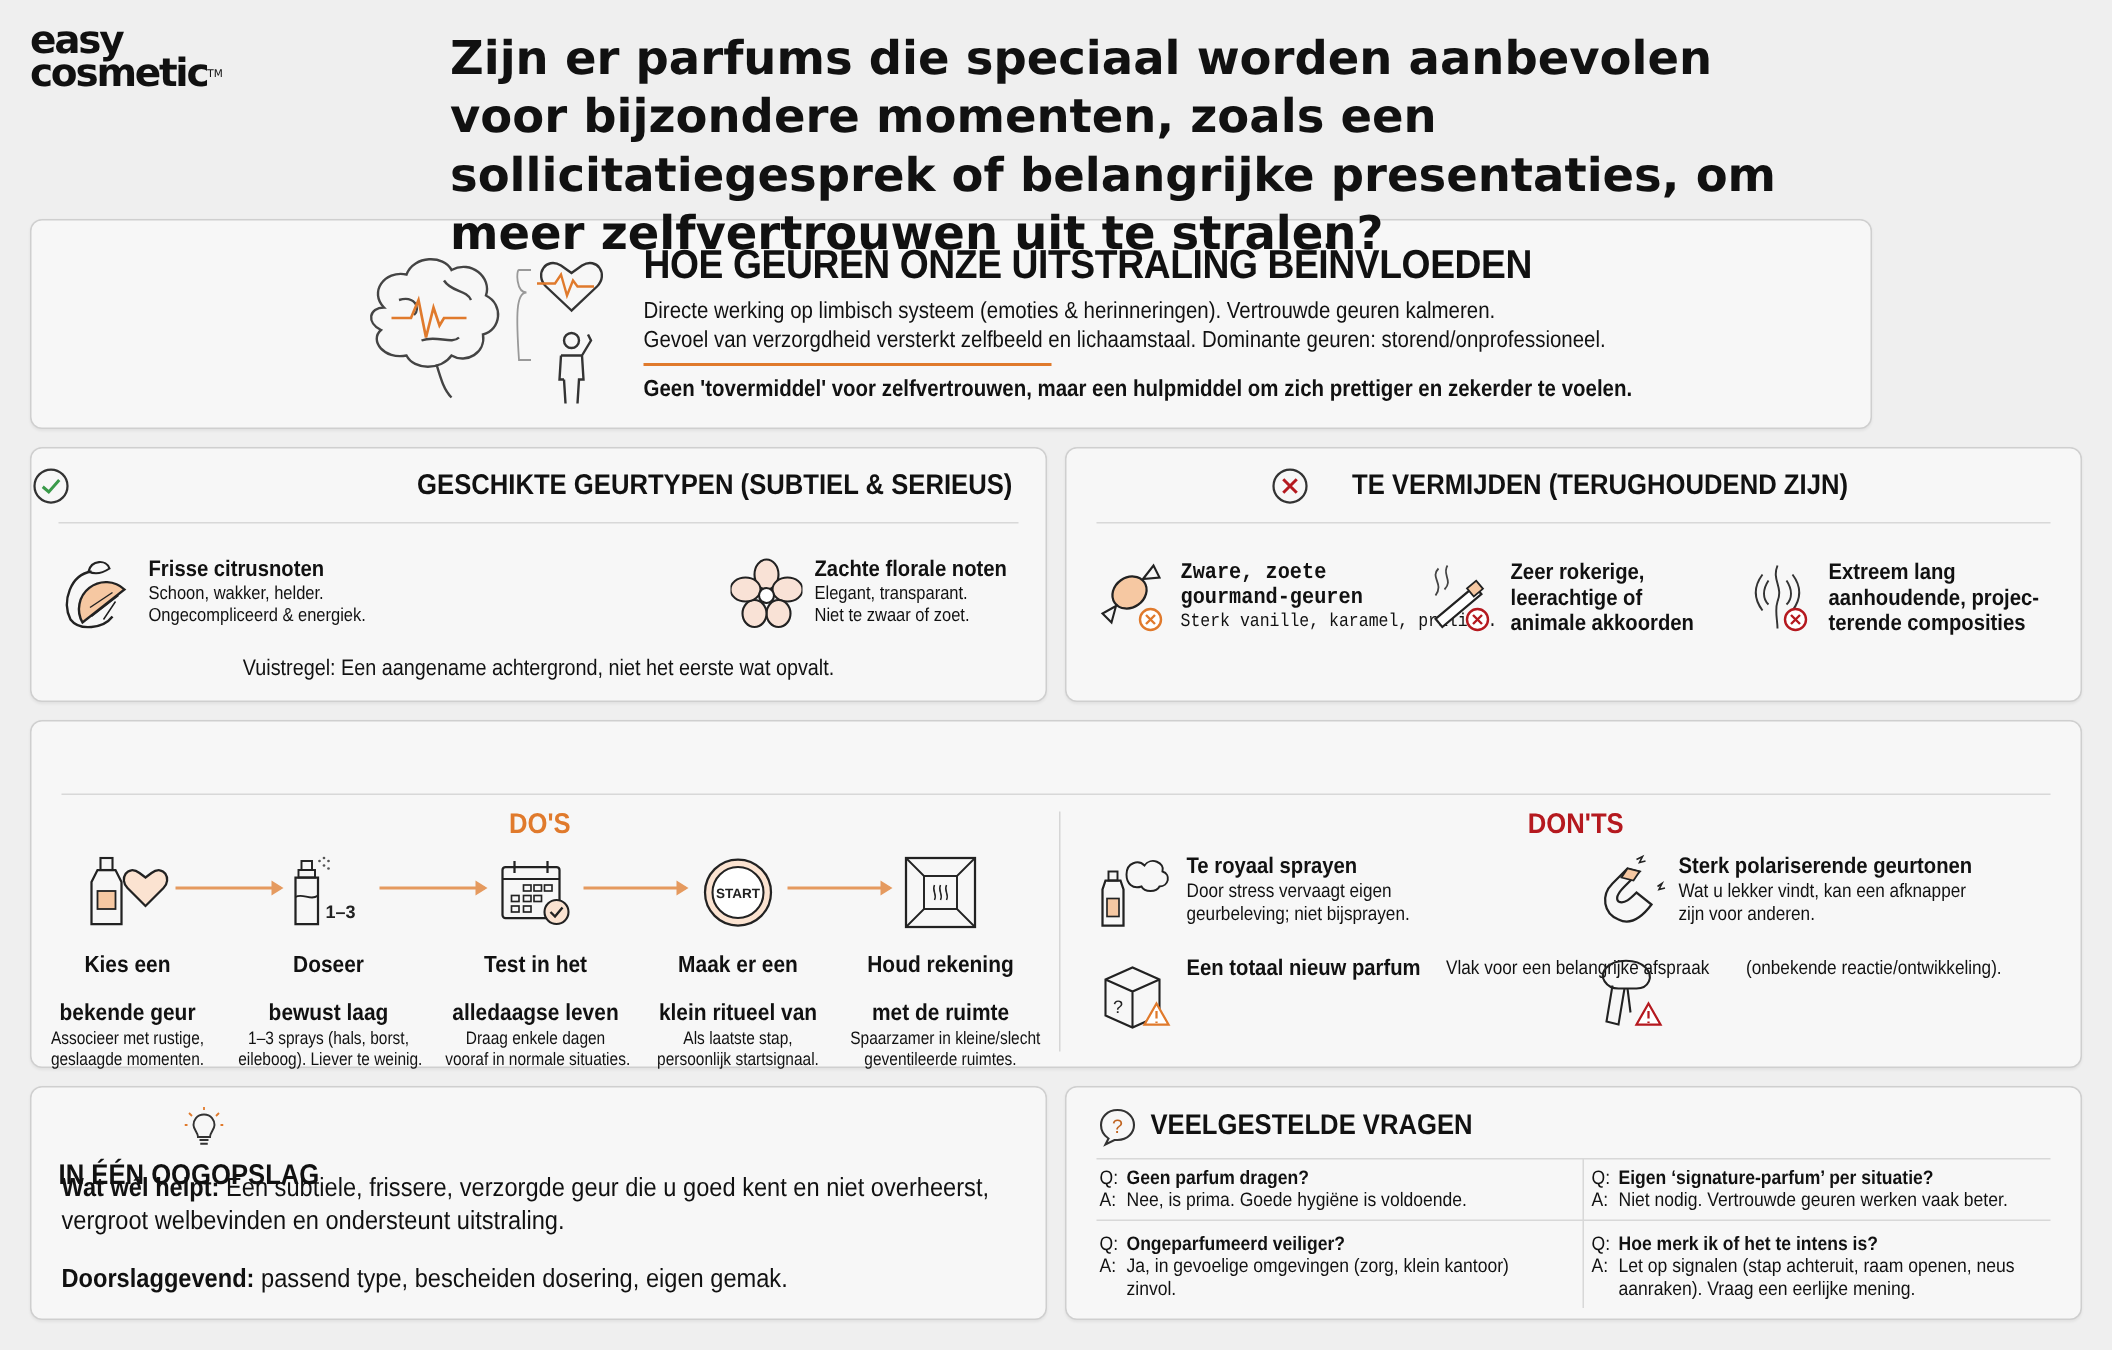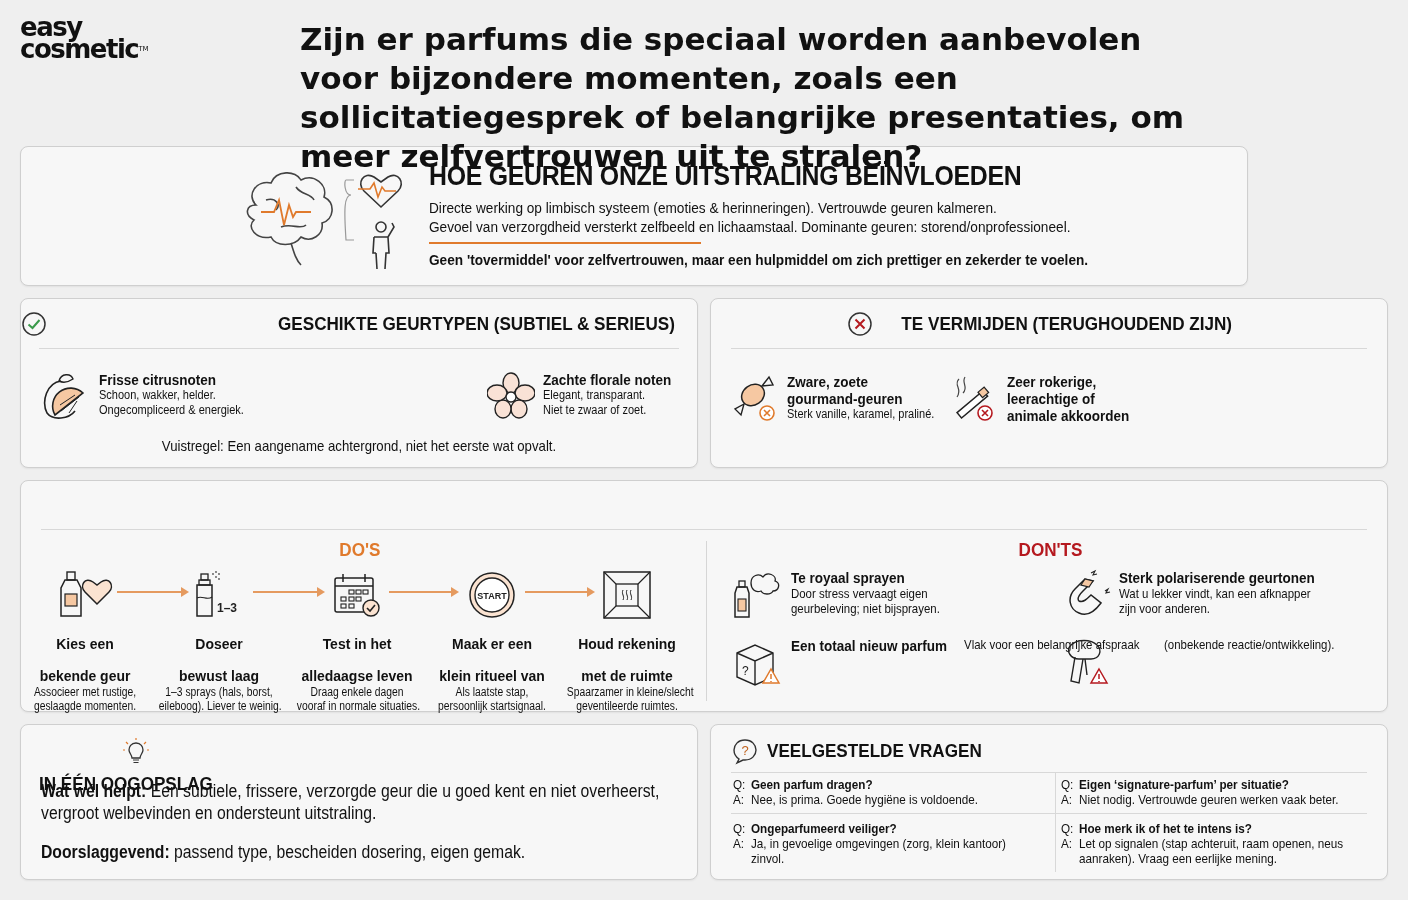--- a/index.html
+++ b/index.html
@@ -162,21 +162,21 @@
 <div class="card" id="avoid">
   <div class="sec-head" style="top:12px;">
     <svg width="26" height="26" viewBox="0 0 26 26">
         <circle cx="13" cy="13" r="11" fill="none" stroke="#333" stroke-width="1.5"></circle>
         <path d="M8.5 8.5 L17.5 17.5 M17.5 8.5 L8.5 17.5" stroke="#b5191f" stroke-width="2"></path>
       </svg>
     <span class="t">TE VERMIJDEN (TERUGHOUDEND ZIJN)</span>
   </div>
   <div class="sec-rule" style="left:20px; right:20px; top:49px;"></div>
 
-  <div class="item" style="left:18px; top:74px;">
+  <div class="item" style="left:18px; top:74px;font-family:Liberation Mono, monospace;">
     <svg class="ico" width="50" height="50" viewBox="0 0 50 50">
       <ellipse cx="24" cy="22" rx="12" ry="10" transform="rotate(-35 24 22)" fill="#f6c8a2" stroke="#222" stroke-width="1.5"></ellipse>
       <path d="M33 13 L40 4 L44 12 Z M15 31 L6 36 L12 42 Z" fill="none" stroke="#222" stroke-width="1.4"></path>
       <circle cx="38" cy="40" r="7" fill="#fff" stroke="#e07a2c" stroke-width="1.6"></circle>
       <path d="M35 37 L41 43 M41 37 L35 43" stroke="#e07a2c" stroke-width="1.6"></path>
     </svg>
     <div class="txt">
       <span class="ti">Zware, zoete</span>
       <span class="ti">gourmand-geuren</span>
       <span class="de">Sterk vanille, karamel, praliné.</span>
@@ -191,20 +191,36 @@
       <circle cx="36" cy="40" r="7" fill="#fff" stroke="#b5191f" stroke-width="1.6"></circle>
       <path d="M33 37 L39 43 M39 37 L33 43" stroke="#b5191f" stroke-width="1.6"></path>
     </svg>
     <div class="txt">
       <span class="ti">Zeer rokerige,</span>
       <span class="ti">leerachtige of</span>
       <span class="ti">animale akkoorden</span>
     </div>
   </div>
 
+  <div class="item" style="left:454px; top:74px;">
+    <svg class="ico" width="46" height="50" viewBox="0 0 46 50">
+      <g fill="none" stroke="#333" stroke-width="1.3">
+        <path d="M20 4 C16 14 24 18 20 28 C18 34 20 40 20 46"></path>
+        <path d="M10 10 C4 18 4 26 10 34 M14 14 C10 20 10 26 14 30"></path>
+        <path d="M30 10 C36 18 36 26 30 34 M26 14 C30 20 30 26 26 30"></path>
+      </g>
+      <circle cx="32" cy="40" r="7" fill="#fff" stroke="#b5191f" stroke-width="1.6"></circle>
+      <path d="M29 37 L35 43 M35 37 L29 43" stroke="#b5191f" stroke-width="1.6"></path>
+    </svg>
+    <div class="txt">
+      <span class="ti">Extreem lang</span>
+      <span class="ti">aanhoudende, projec-</span>
+      <span class="ti">terende composities</span>
+    </div>
+  </div>
 </div>
 
 <div class="card" id="practical">
   <div class="sec-rule" style="left:20px; right:20px; top:48px;"></div>
 
   <div class="dos-label" style="left:316px;">DO'S</div>
   <div class="donts-label" style="left:994px;">DON'TS</div>
   <div class="vdiv"></div>
 
   <div class="step" style="left:-6px;">

